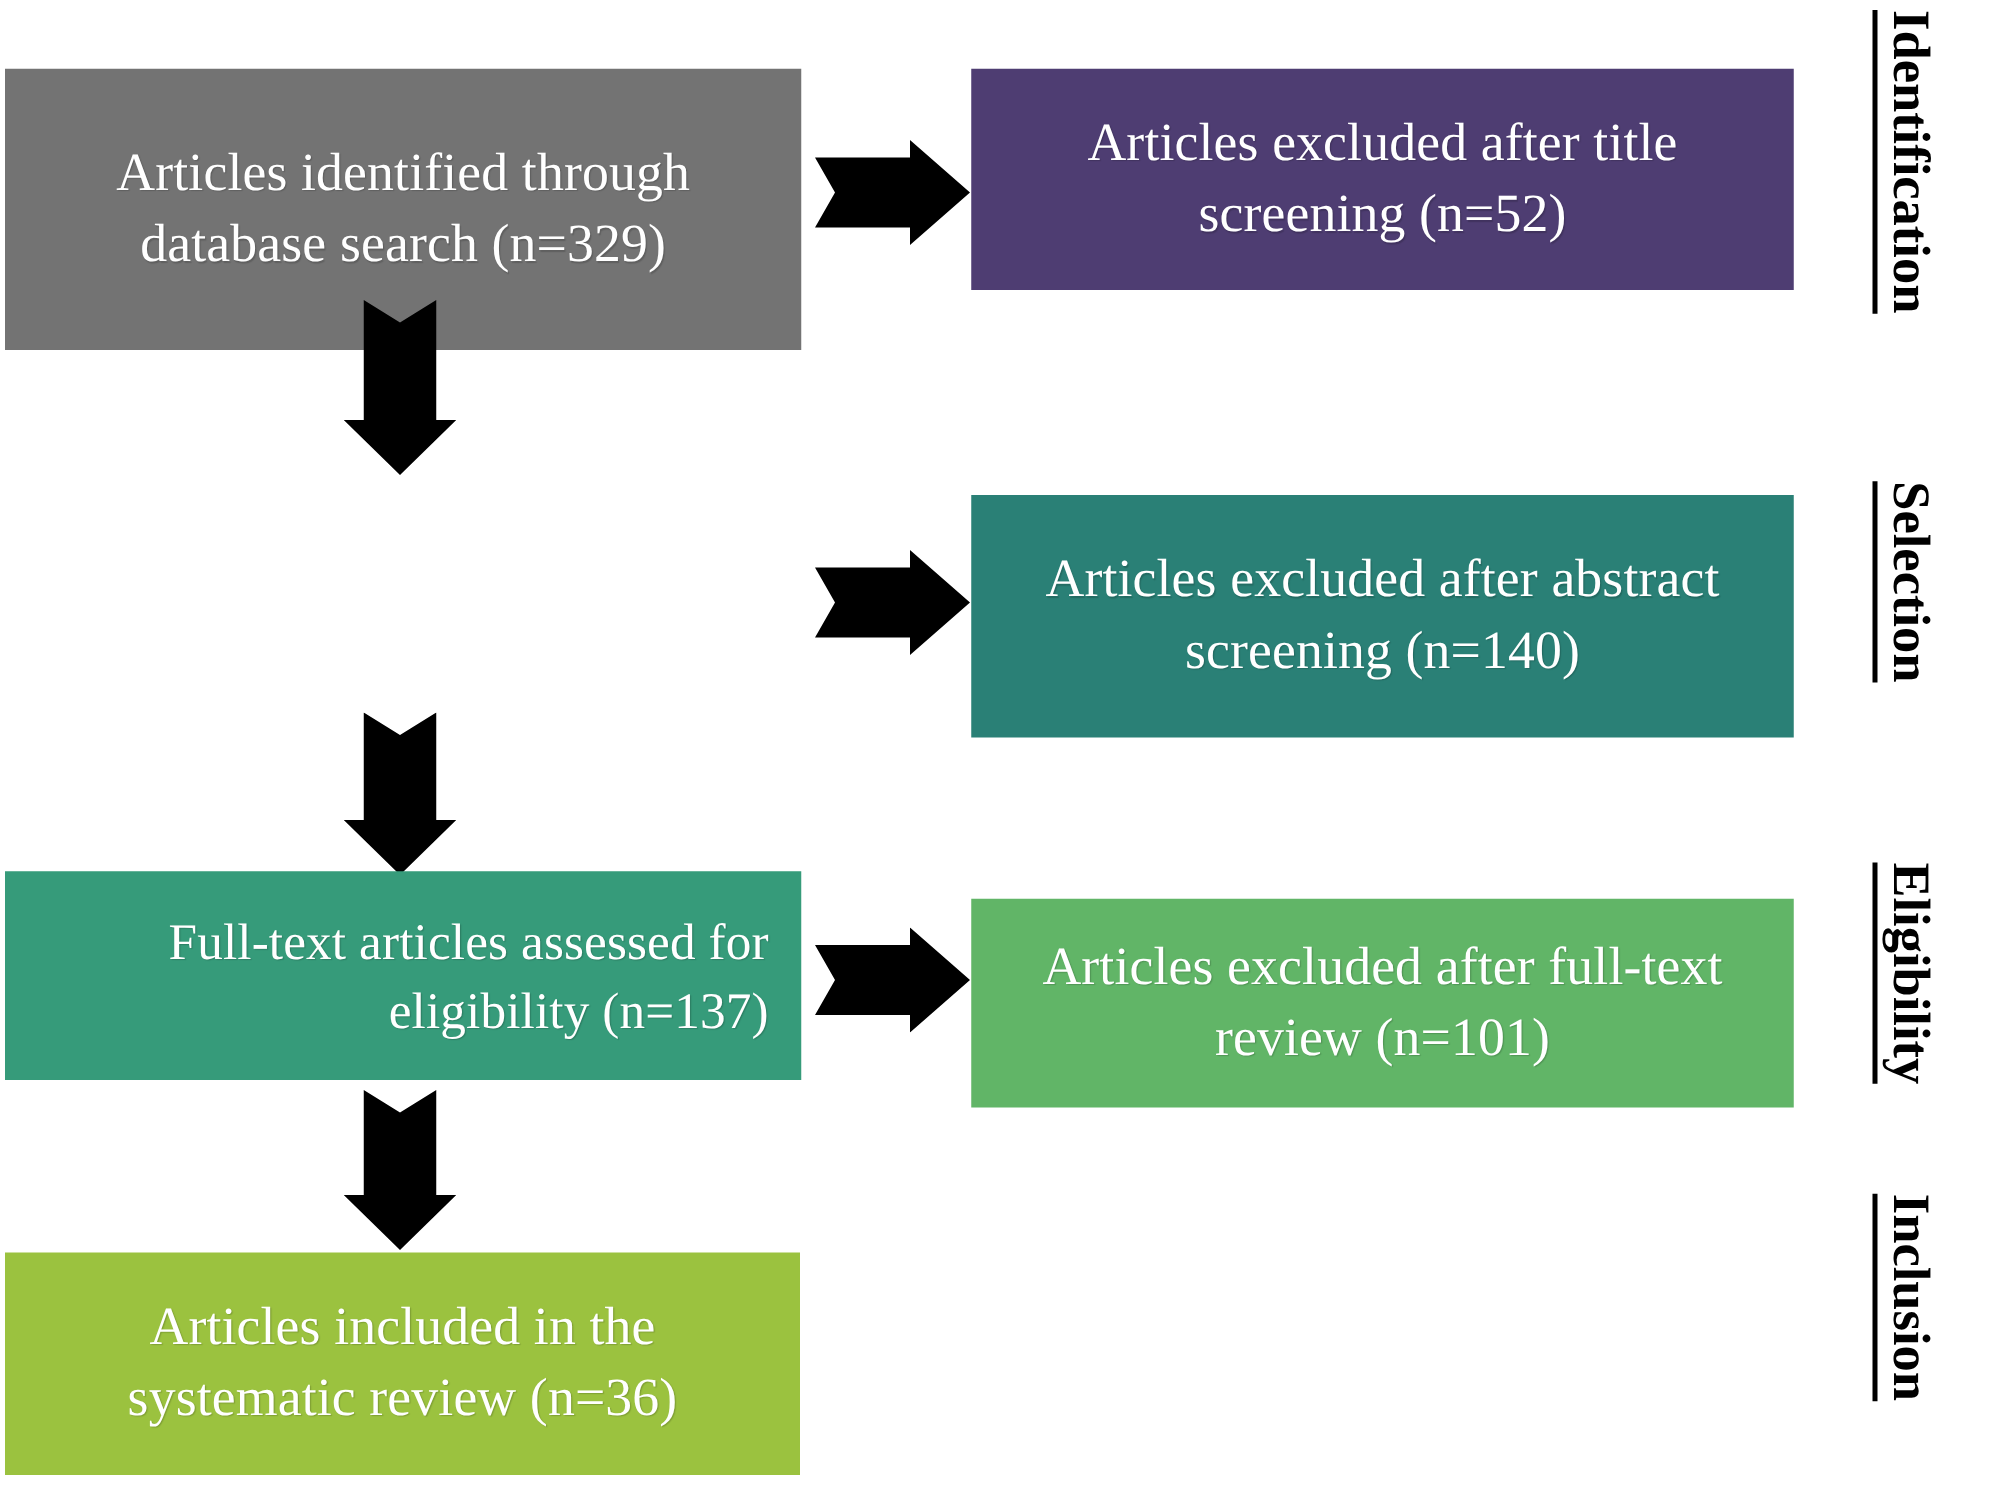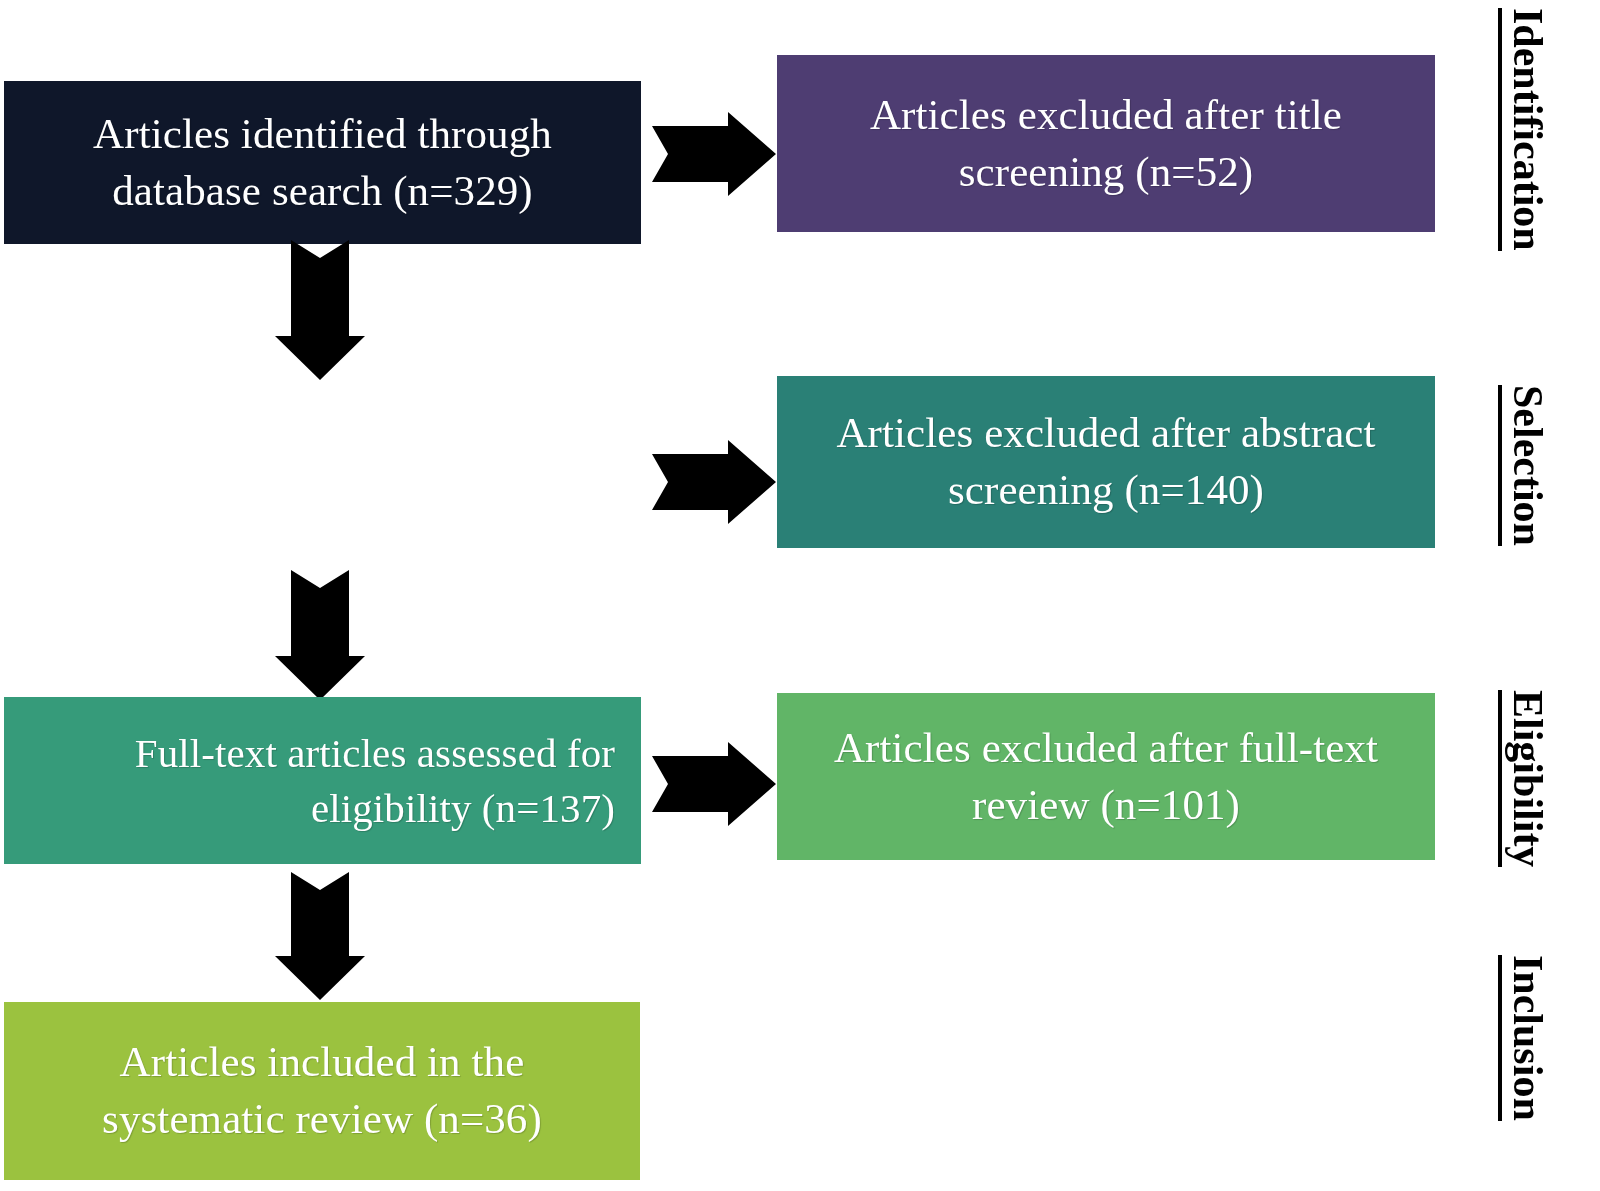--- a/index.html
+++ b/index.html
@@ -41,48 +41,47 @@
     letter-spacing: 0.1px;
     text-shadow: 1px 1px 1px rgba(0,0,0,0.18);
   }
   .flow-box .box-text {
     display: block;
     width: 100%;
   }
 
   
   #box-identified {
-    left: 4px;  top: 55px;  width: 637px;  height: 163px;
-    background: #0f172a;
-    margin-top: 26px;
+    left: 4px;  top: 55px;  width: 637px;  height: 225px;
+    background: #737373;
   }
   #box-excluded-title {
     left: 777px; top: 55px;  width: 658px;  height: 177px;
     background: #4e3d72;
   }
 
   
   #box-retained {
     left: 4px;  top: 390px; width: 637px;  height: 173px;
     background: #34707f;
   }
   #box-excluded-abstract {
-    left: 777px; top: 376px; width: 658px;  height: 172px;
+    left: 777px; top: 396px; width: 658px;  height: 194px;
     background: #2a8076;
   }
 
   
   #box-fulltext {
     left: 4px;  top: 697px; width: 637px;  height: 167px;
     background: #369b7a;
     font-size: 41px;
     text-align: right;
   }
   #box-excluded-fulltext {
-    left: 777px; top: 693px; width: 658px;  height: 167px;
+    left: 777px; top: 719px; width: 658px;  height: 167px;
     background: #61b567;
     justify-content: flex-end;
   }
 
   
   #box-included {
     left: 4px;  top: 1002px; width: 636px; height: 178px;
     background: #9bc23f;
   }
 

